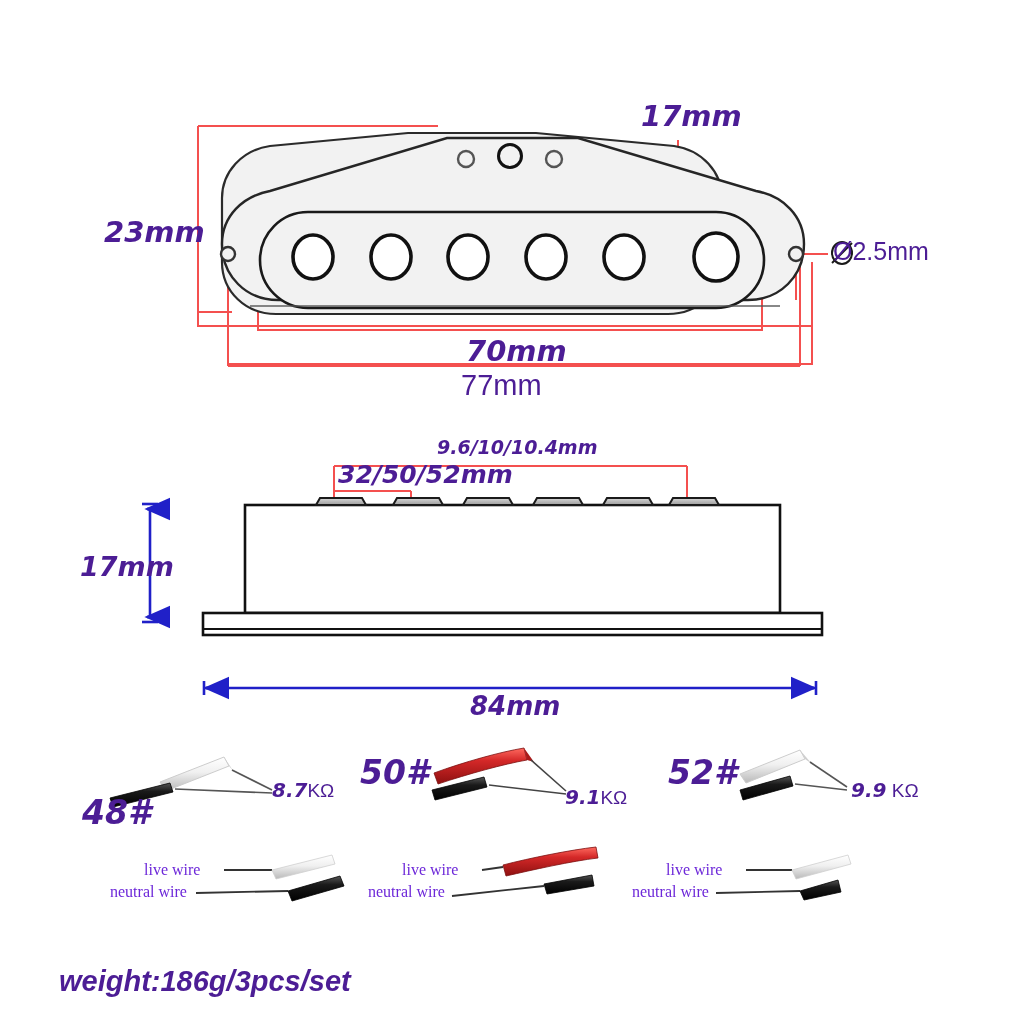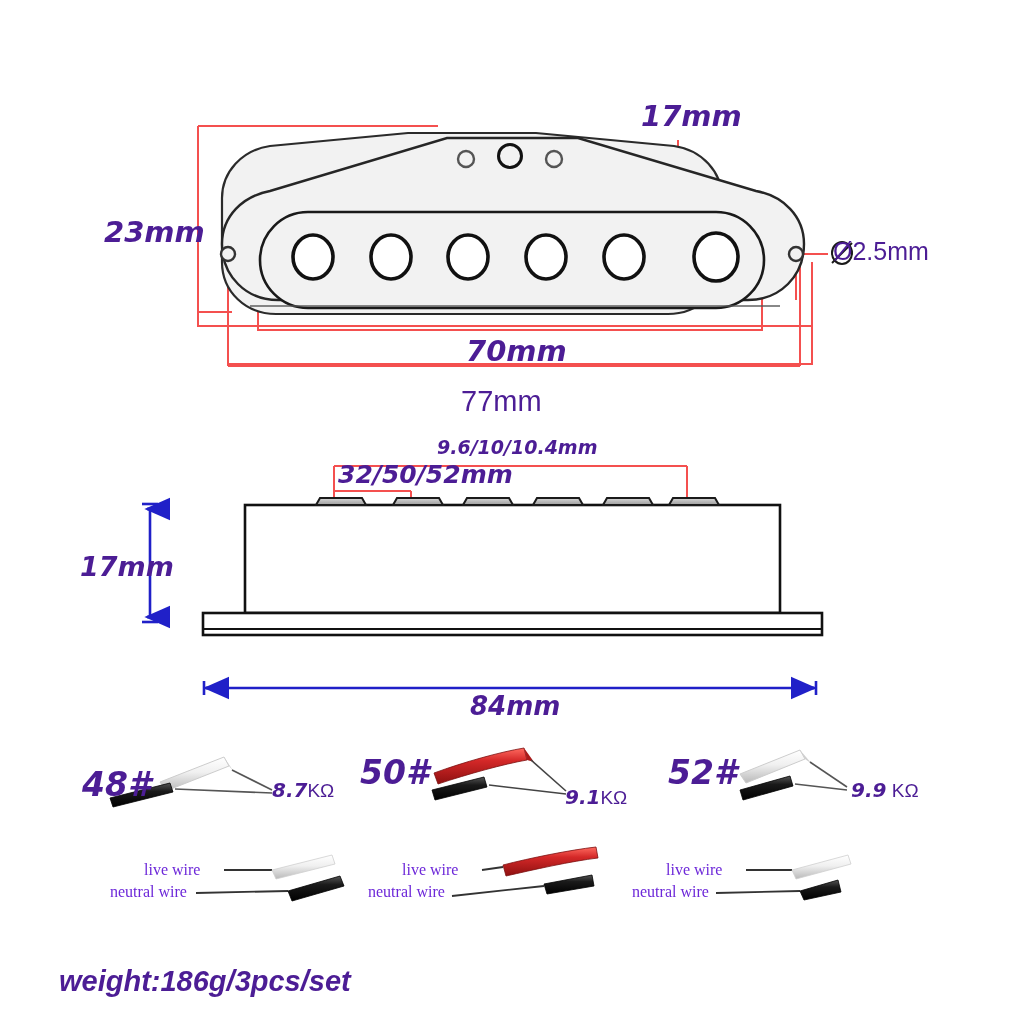--- a/index.html
+++ b/index.html
@@ -29,29 +29,29 @@
   .dim-ital {
     font-style: italic;
     font-weight: bold;
     font-family: "DejaVu Sans", sans-serif;
   }
   
   #lbl-23mm   { left: 104px; top: 218px; font-size: 29px; }
   #lbl-17mm-top { left: 641px; top: 102px; font-size: 29px; }
   #lbl-25mm   { left: 833px; top: 239px; font-size: 25px; font-style: normal; font-weight: normal; font-family: "Liberation Sans", sans-serif; }
   #lbl-70mm   { left: 466px; top: 337px; font-size: 29px; }
-  #lbl-77mm   { left: 461px; top: 371px; font-size: 29px; font-style: normal; font-weight: normal; font-family: "Liberation Sans", sans-serif; margin-top: 16px; }
+  #lbl-77mm   { left: 461px; top: 371px; font-size: 29px; font-style: normal; font-weight: normal; font-family: "Liberation Sans", sans-serif; }
   
   #lbl-96     { left: 437px; top: 438px; font-size: 19px; }
   #lbl-485052 { left: 338px; top: 462px; font-size: 25px; }
   #lbl-17mm-side { left: 80px; top: 553px; font-size: 27px; }
   #lbl-84mm   { left: 470px; top: 693px; font-size: 26px; }
   
   .var-num { font-size: 33px; font-style: italic; font-weight: bold; font-family: "DejaVu Sans", sans-serif; }
-  #lbl-48h { left: 82px; top: 768px; text-align: right; }
+  #lbl-48h { left: 82px; top: 796px; text-align: right; }
   #lbl-50h { left: 360px; top: 756px; }
   #lbl-52h { left: 668px; top: 756px; }
   .ohm { font-size: 19px; font-family: "Liberation Sans", sans-serif; }
   .ohm b { font-style: italic; font-weight: bold; font-family: "DejaVu Sans", sans-serif; font-size: 20px; }
   #lbl-ohm1 { left: 272px; top: 780px; }
   #lbl-ohm2 { left: 565px; top: 787px; }
   #lbl-ohm3 { left: 851px; top: 780px; }
   
   .wire-lab { font-size: 16px; font-family: Liberation Serif, serif; color: #6d28d9; }
   #w1-live { left: 144px; top: 862px; }

